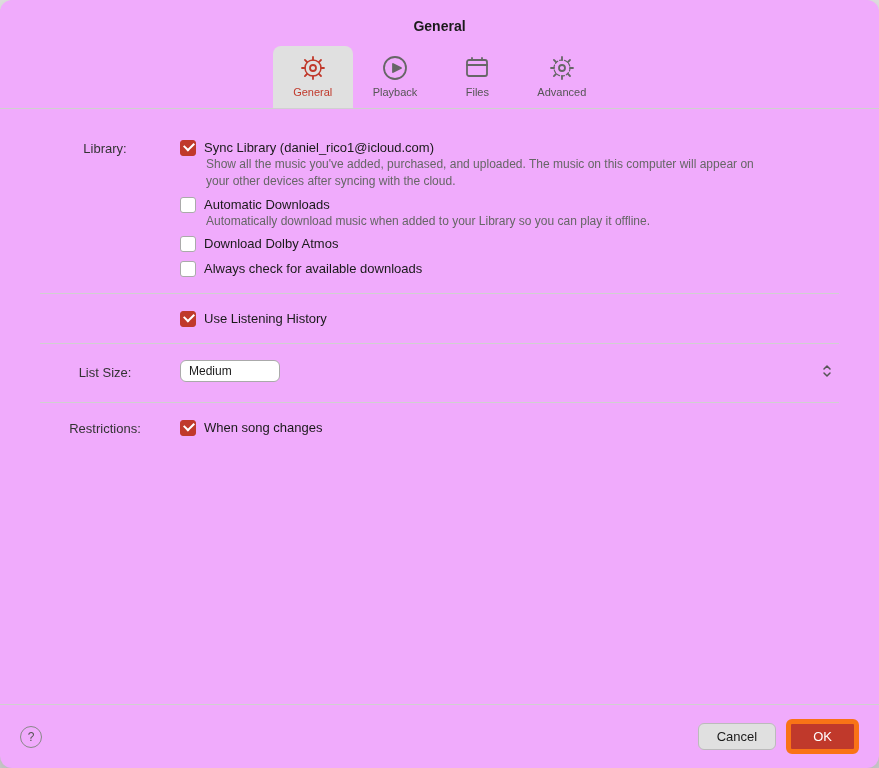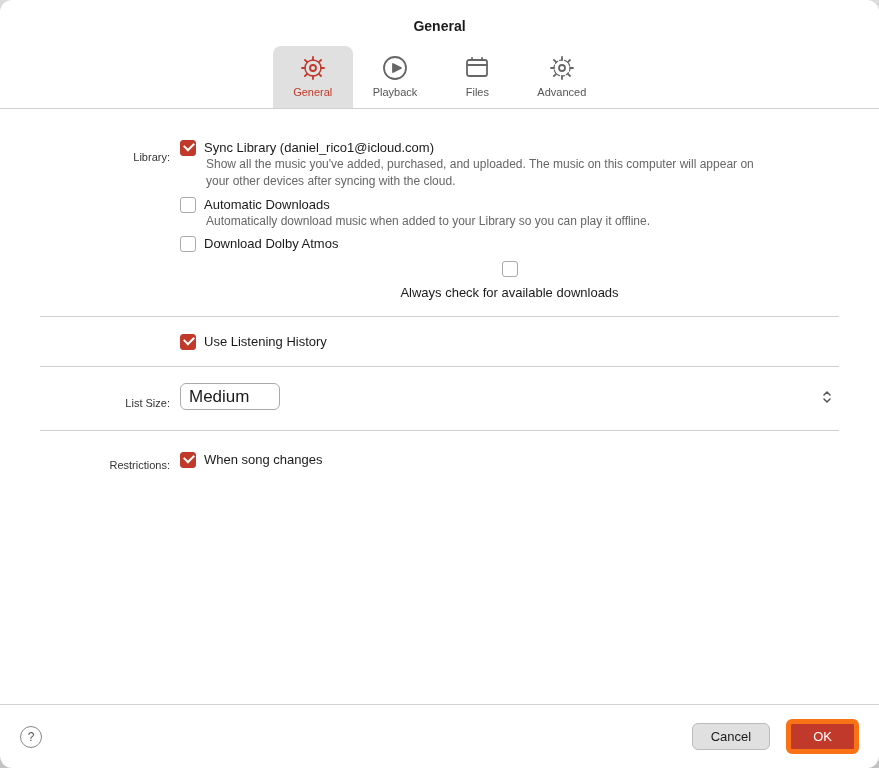--- a/index.html
+++ b/index.html
@@ -8,21 +8,21 @@
       background: #e8e8e8;
       display: flex;
       align-items: center;
       justify-content: center;
       min-height: 100vh;
       width: 879px;
     }
     .window {
       width: 879px;
       min-height: 768px;
-      background: #ffffff;
+      background: #f0abfc;
       border-radius: 12px;
       box-shadow: 0 20px 60px rgba(0,0,0,0.4);
       display: flex;
       flex-direction: column;
       overflow: hidden;
       position: relative;
     }
     .title-bar {
       padding: 18px 0 0;
       text-align: center;
@@ -84,27 +84,26 @@
       padding: 24px 40px 20px;
       overflow-y: auto;
     }
     .form-row {
       display: flex;
       align-items: flex-start;
       padding: 6px 0;
       gap: 10px;
     }
     .form-label {
-      font-size: 11px;
+      font-size: 13px;
       color: #333;
-      text-align: right;
+      text-align: center;
       min-width: 130px;
       padding-top: 2px;
       font-weight: 400;
-      margin-top: 10px;
     }
     .form-content {
       display: flex;
       flex-direction: column;
       flex: 1;
     }
     .checkbox-row {
       display: flex;
       align-items: center;
       gap: 8px;
@@ -155,21 +154,21 @@
       background: #d0d0d0;
       margin: 10px 0;
     }
     select {
       appearance: none;
       -webkit-appearance: none;
       background: white;
       border: 1px solid #aaa;
       border-radius: 6px;
       padding: 3px 28px 3px 8px;
-      font-size: 17px;
+      font-size: 12px;
       color: #1a1a1a;
       cursor: pointer;
       min-width: 100px;
       position: relative;
     }
     .select-container {
       position: relative;
       display: inline-block;
     }
     .select-arrow {
@@ -197,21 +196,21 @@
       background: none;
       font-size: 12px;
       color: #555;
       cursor: pointer;
       display: flex;
       align-items: center;
       justify-content: center;
     }
     .footer-buttons {
       display: flex;
-      gap: 16px;
+      gap: 10px;
       align-items: center;
     }
     .btn-cancel {
       background: #e0e0e0;
       border: 1px solid #bbb;
       border-radius: 6px;
       padding: 5px 18px;
       font-size: 13px;
       color: #1a1a1a;
       cursor: pointer;
@@ -298,21 +297,21 @@
         <p class="checkbox-desc">Show all the music you've added, purchased, and uploaded. The music on this computer will appear on your other devices after syncing with the cloud.</p>
         <div class="checkbox-row">
           <input type="checkbox" style="">
           <span class="checkbox-label">Automatic Downloads</span>
         </div>
         <p class="checkbox-desc">Automatically download music when added to your Library so you can play it offline.</p>
         <div class="checkbox-row">
           <input type="checkbox" style="">
           <span class="checkbox-label">Download Dolby Atmos</span>
         </div>
-        <div class="checkbox-row" style="margin-top:8px;flex-direction:column;">
+        <div class="checkbox-row" style="margin-top:8px;">
           <input type="checkbox" style="">
           <span class="checkbox-label">Always check for available downloads</span>
         </div>
       </div>
     </div>
 
     <div class="divider"></div>
 
     <div class="form-row">
       <span class="form-label"></span>

